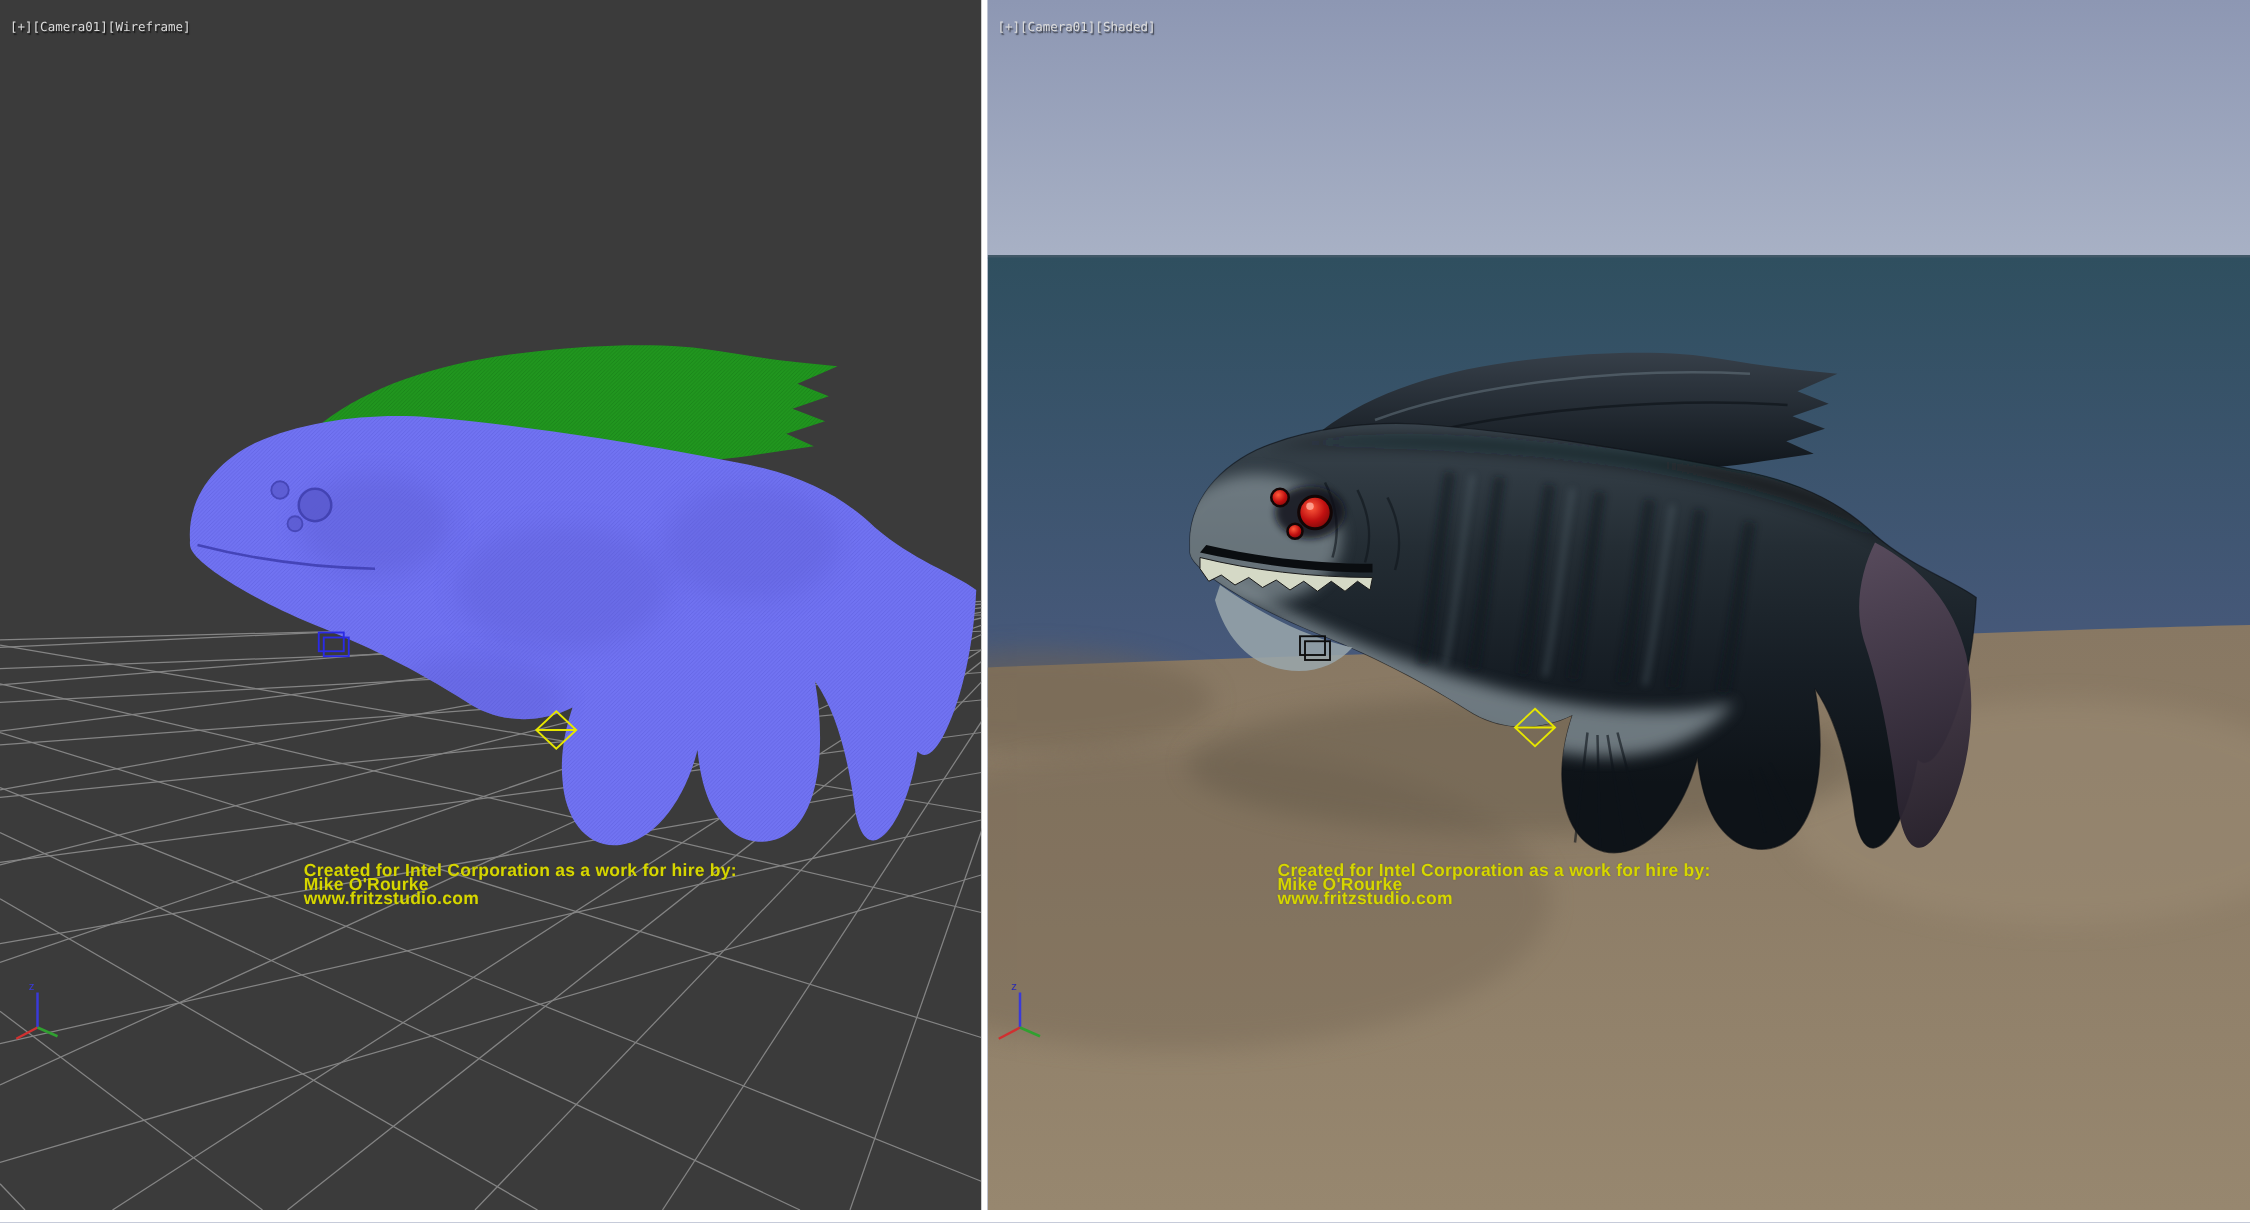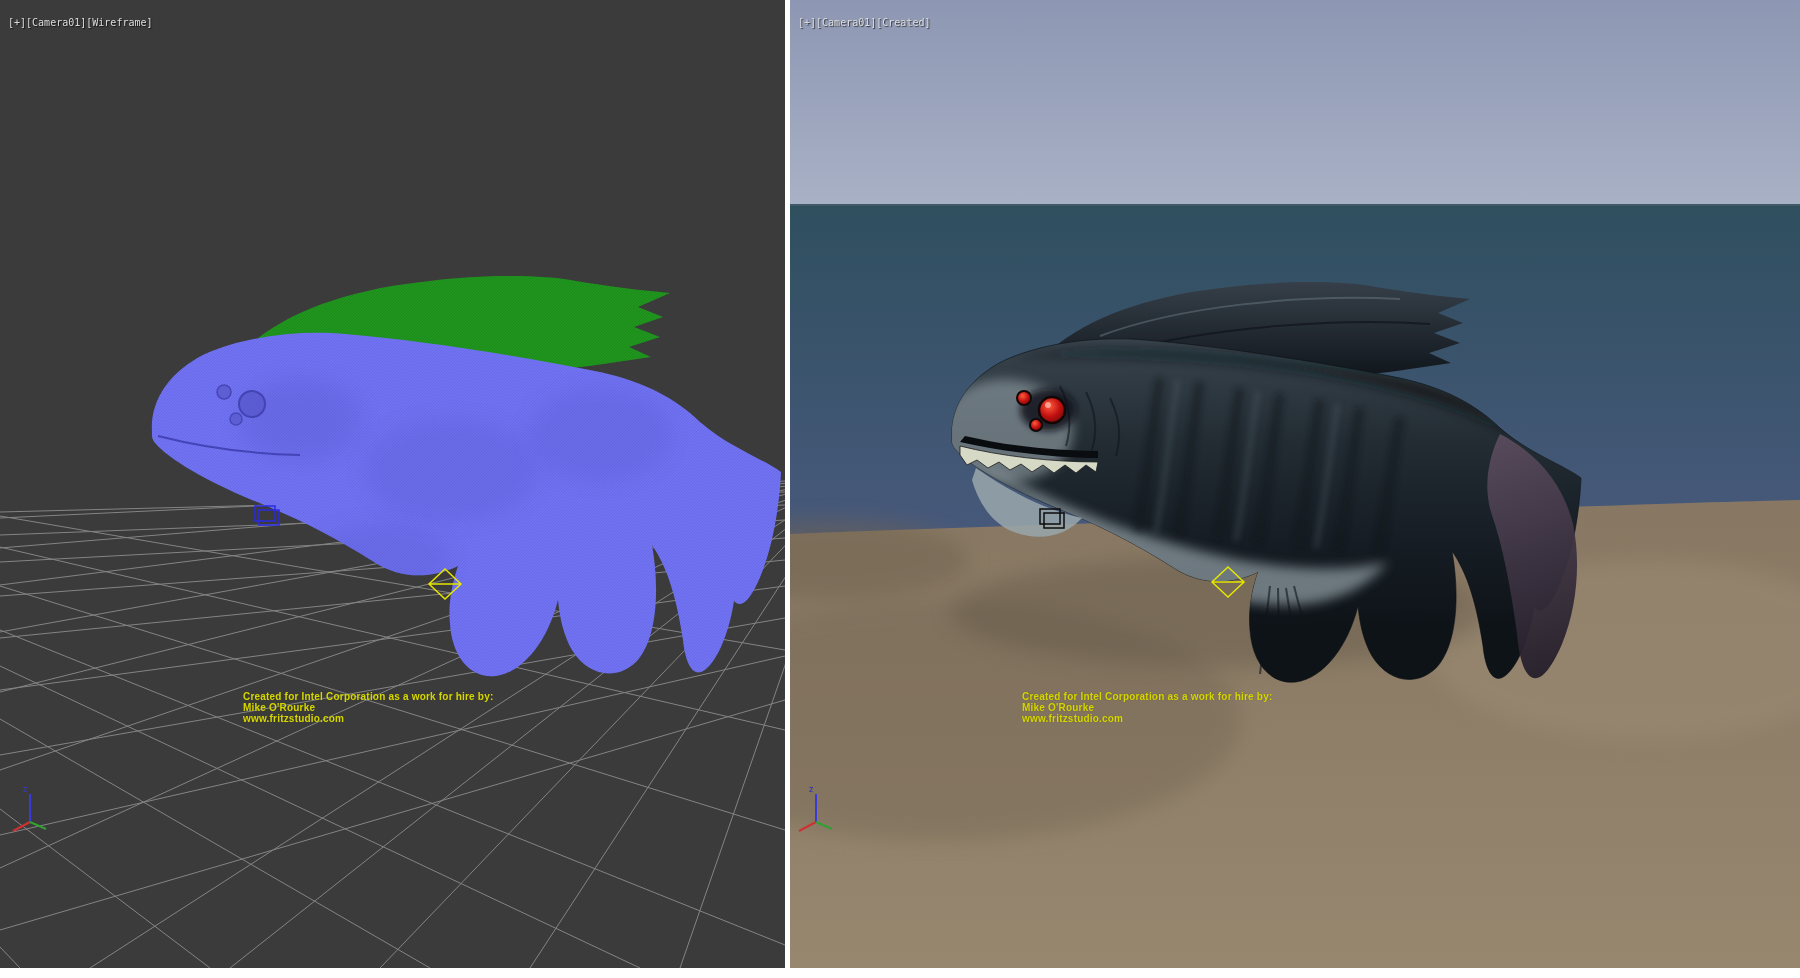--- a/index.html
+++ b/index.html
@@ -13,21 +13,21 @@
   .vp-right{left:790px;width:1010px;background:#8d97b3;}
   svg.scene{position:absolute;left:0;top:0;display:block;}
   .vplabel{
     position:absolute;left:8px;top:17px;
     font-family:"DejaVu Sans Mono", monospace;font-size:10px;line-height:12px;
     color:#dcdcdc;text-shadow:1px 1px 1px rgba(0,0,0,.65);white-space:nowrap;z-index:5;
   }
   .vplabel span{cursor:pointer;}
   .watermark{
     position:absolute;z-index:5;
-    font-family:"Liberation Sans", sans-serif;font-size:10px;font-weight:bold;
+    font-family:"Liberation Sans", sans-serif;font-size:14px;font-weight:bold;
     line-height:11px;color:#d6d600;letter-spacing:.2px;white-space:nowrap;
     text-shadow:0 0 1px rgba(60,60,0,.5);
   }
   .wm-left{left:243px;top:691px;}
   .wm-right{left:232px;top:691px;}
   .defs-holder{position:absolute;width:0;height:0;overflow:hidden;}
 </style>
 </head>
 <body>
 
@@ -256,21 +256,21 @@
       </g>
 
       <g>
         <line x1="26" y1="822" x2="26" y2="794" stroke="#3a3ad8" stroke-width="2"></line>
         <line x1="26" y1="822" x2="9" y2="831" stroke="#d03030" stroke-width="2"></line>
         <line x1="26" y1="822" x2="42" y2="829" stroke="#30a030" stroke-width="2"></line>
         <text x="19" y="792" font-size="9" fill="#2a2ab0">z</text>
       </g>
     </svg>
 
-    <div class="vplabel"><span>[+]</span><span>[Camera01]</span><span>[Created]</span></div>
+    <div class="vplabel"><span>[+]</span><span>[Camera01]</span><span>[Shaded]</span></div>
 
     <div class="watermark wm-right">
       <div>Created for Intel Corporation as a work for hire by:</div>
       <div>Mike O'Rourke</div>
       <div>www.fritzstudio.com</div>
     </div>
   </div>
 
 </div>
 

